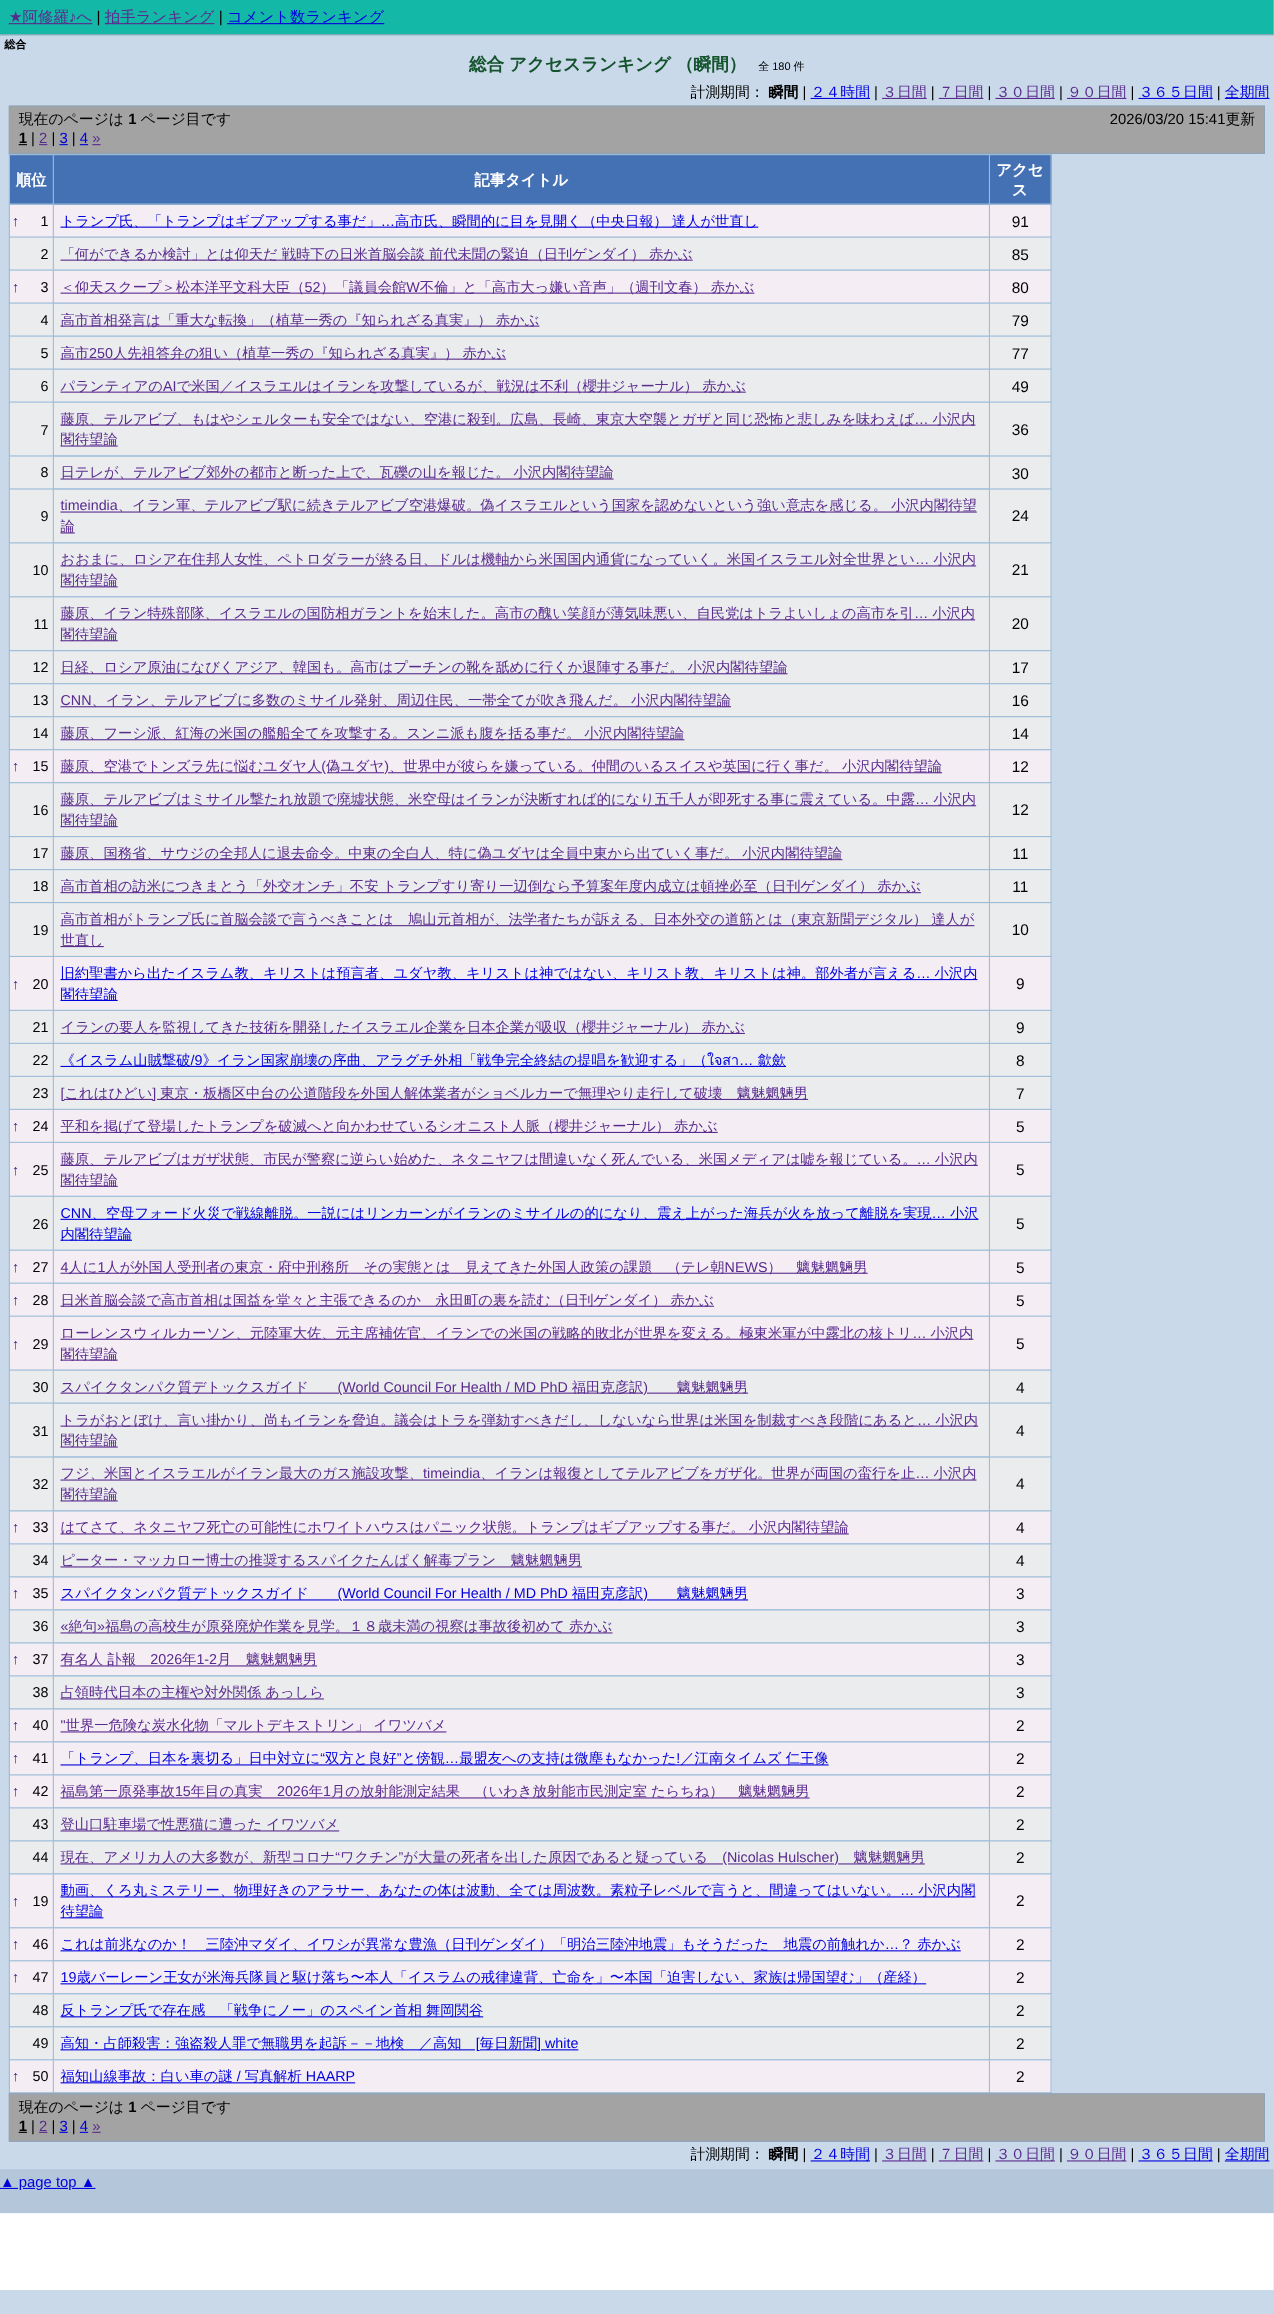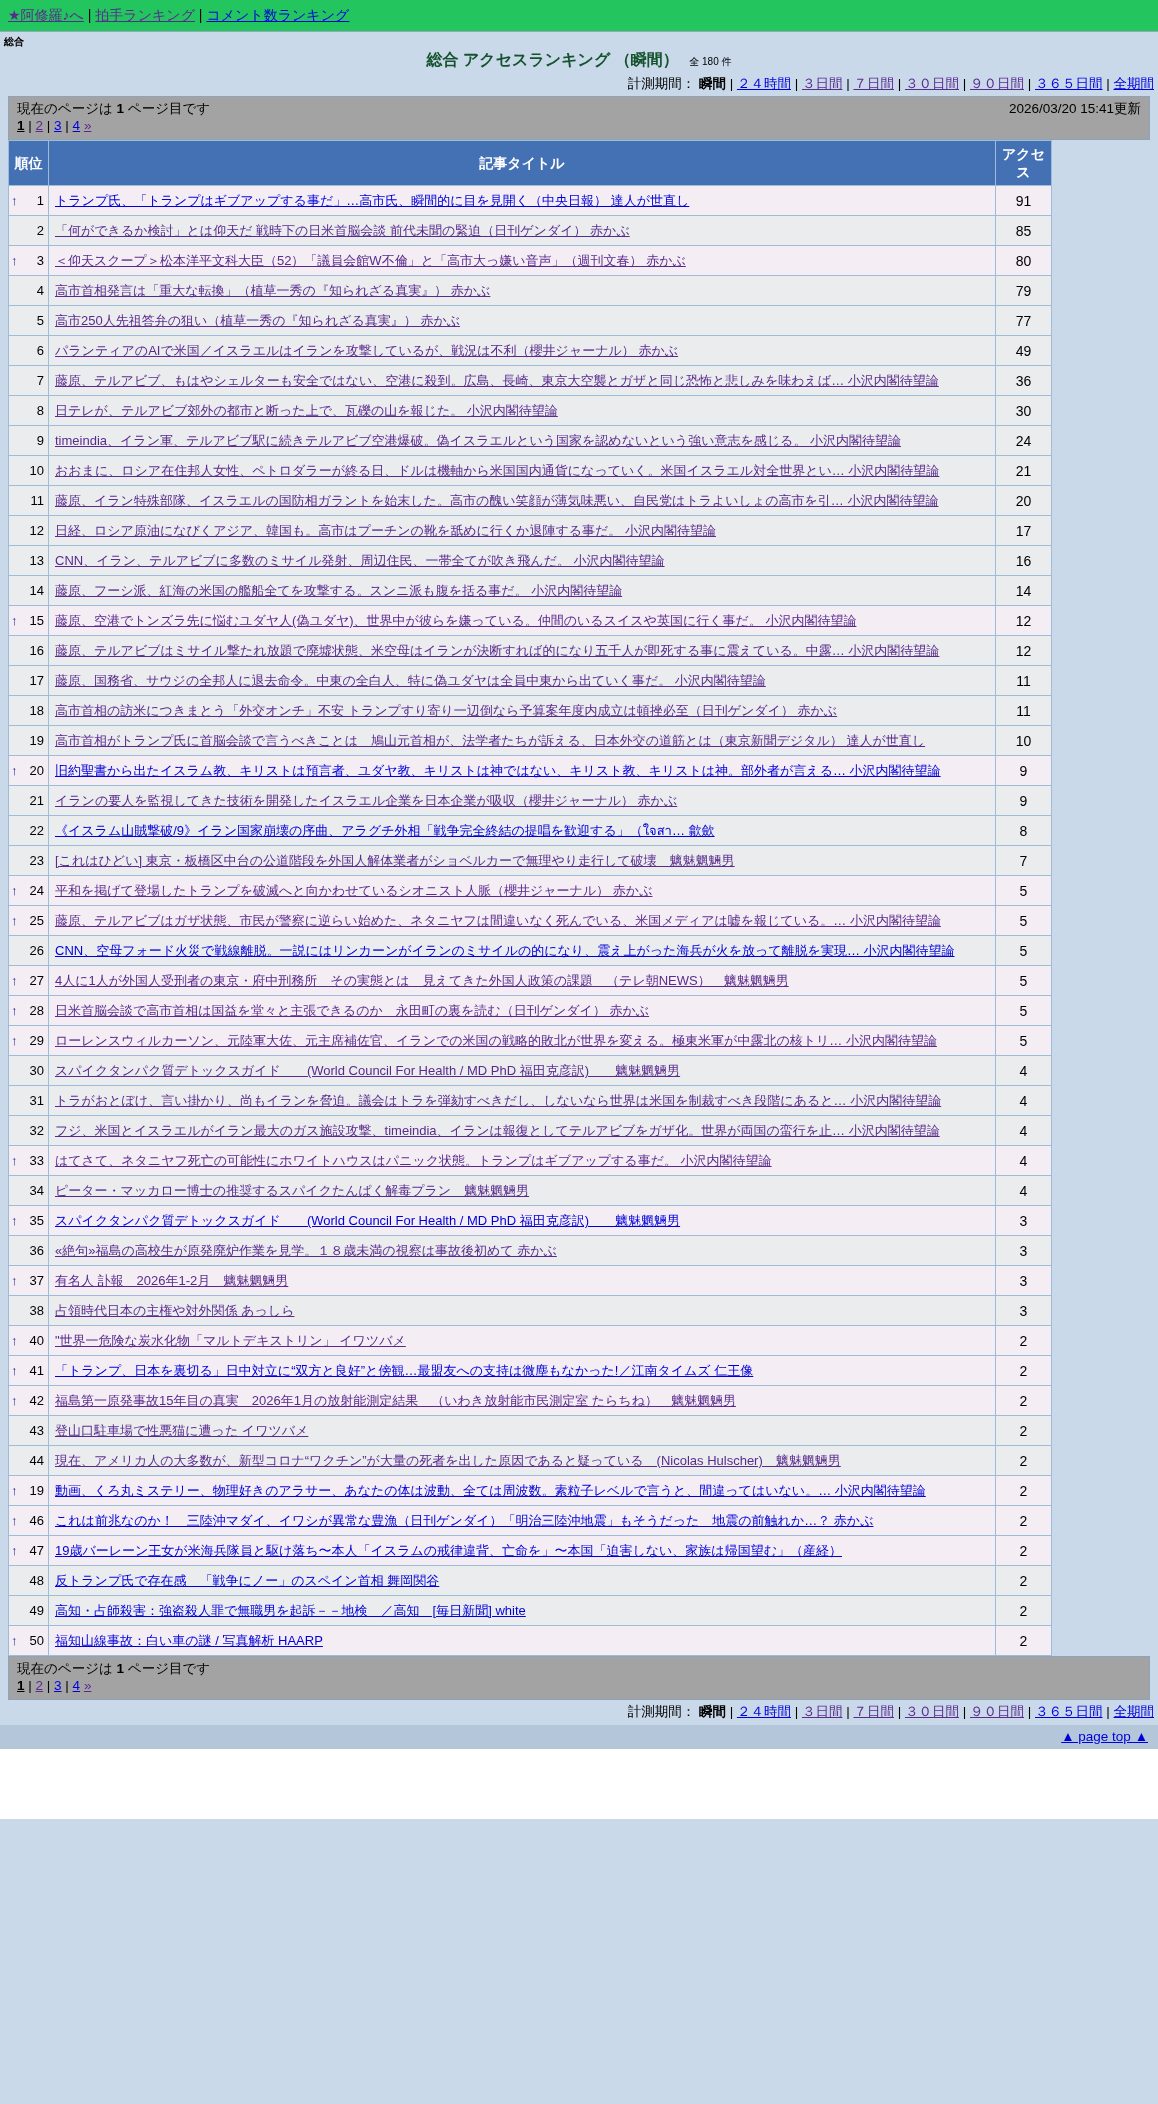--- a/index.html
+++ b/index.html
@@ -4,21 +4,21 @@
 <style>
   html,body{margin:0;padding:0;}
   body{
     width:1158px;
     background:#c9d9e9;
     font-family:"Liberation Sans","DejaVu Sans",sans-serif;
     color:#000;
   }
   
   .topbar{
-    background:#22c55e;
+    background:#14b8a6;
     border-bottom:1px solid #95a8bb;
     padding:7px 8px 6px 8px;
     font-size:14px;
   }
   .topbar a{text-decoration:underline;}
   .sep{color:#000;}
   a.lnk-new{color:#0000dd;}
   a.lnk-visited{color:#5a2b8e;}
 
   .section-label{
@@ -63,21 +63,21 @@
     justify-content:space-between;
     line-height:17px;
   }
   .pagination{line-height:18px;}
   .pagination a{text-decoration:underline;}
   .page-current{font-weight:bold;text-decoration:underline;}
 
   table.rank{
     border-collapse:collapse;
     margin:0 8px;
-    width:1044px;
+    width:948px;
     table-layout:fixed;
     font-size:13px;
     padding-left:37px;
   }
   table.rank th, table.rank td{
     border:1px solid #9cbcd8;
     vertical-align:middle;
   }
   table.rank th{
     background:#4470b4;
@@ -117,22 +117,21 @@
     text-align:center;
     font-size:14px;
     padding:5px 2px;
   }
   tr.row-norm{background:#ebecee;}
   tr.row-up{background:#f4edf3;}
 
   .pagetop-bar{
     margin-top:4px;
     background:#b3c6da;
-    text-align:right;
-    padding:3px 10px 4px 0;
+    padding:3px 10px 20px 0;
     font-size:13.5px;
     line-height:17px;
   }
   .pagetop-bar a{color:#0000dd;text-decoration:underline;}
   .bottom-space{height:70px;background:#ffffff;}
 </style>
 </head>
 <body>
 
 <div>

